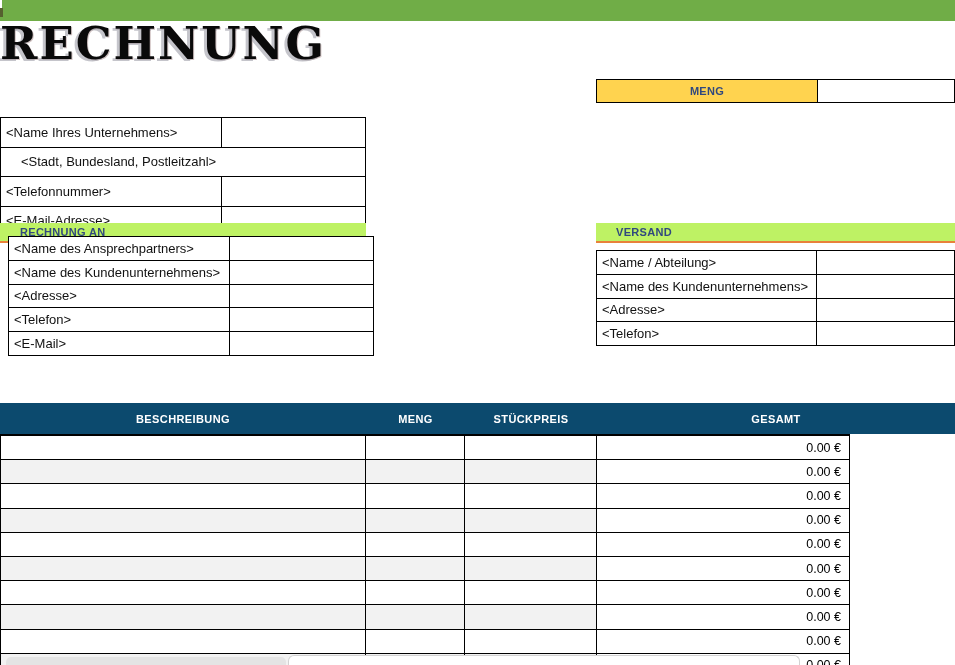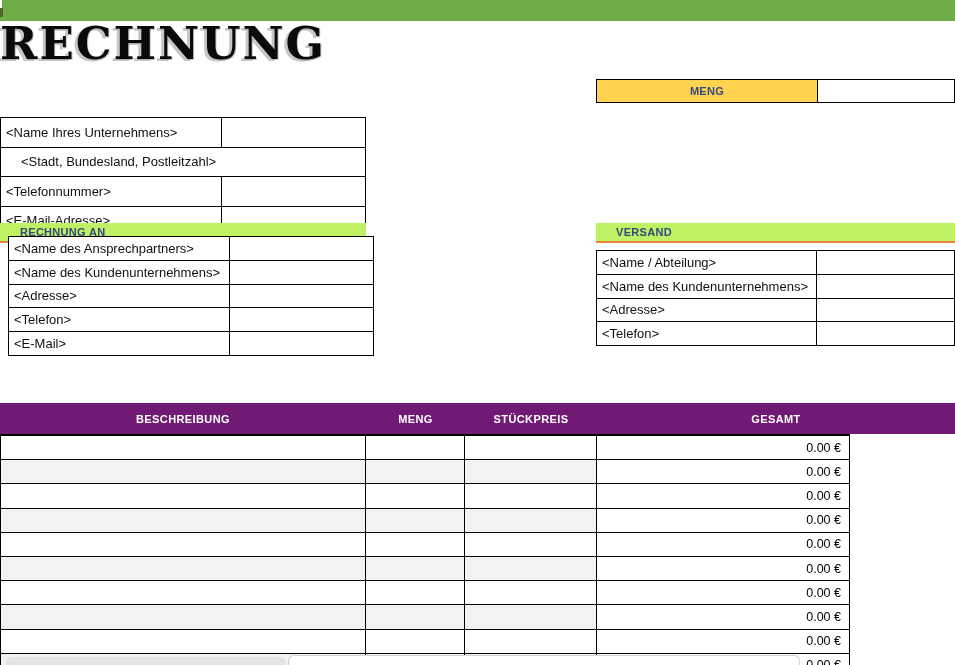--- a/index.html
+++ b/index.html
@@ -56,21 +56,21 @@
     border-bottom: 2.5px solid #E8813A;
     display: flex; align-items: center; padding: 0 20px;
     font-size: 11px; font-weight: 700; color: #31497E; letter-spacing: 0.3px;
   }
   #billing-header { left: 0; width: 366px; }
   #shipping-header { left: 596px; width: 359px; }
 
   
   .items-header {
     position: absolute; left: 0; top: 403px; width: 955px; height: 31px;
-    background: #701a75; display: flex; align-items: center;
+    background: #0c4a6e; display: flex; align-items: center;
     color: #fff; font-size: 11px; font-weight: 700; letter-spacing: 0.4px;
   }
   .ih { text-align: center; }
   .ih.b { width: 366px; } .ih.m { width: 99px; } .ih.s { width: 132px; } .ih.g { flex: 1; }
 
   .items-rows {
     position: absolute; left: 0; top: 434px; width: 850px; height: 231px;
     border-top: 2px solid #000; border-left: 1.5px solid #000; border-right: 1.5px solid #000;
     display: flex; flex-direction: column; overflow: hidden;
   }

